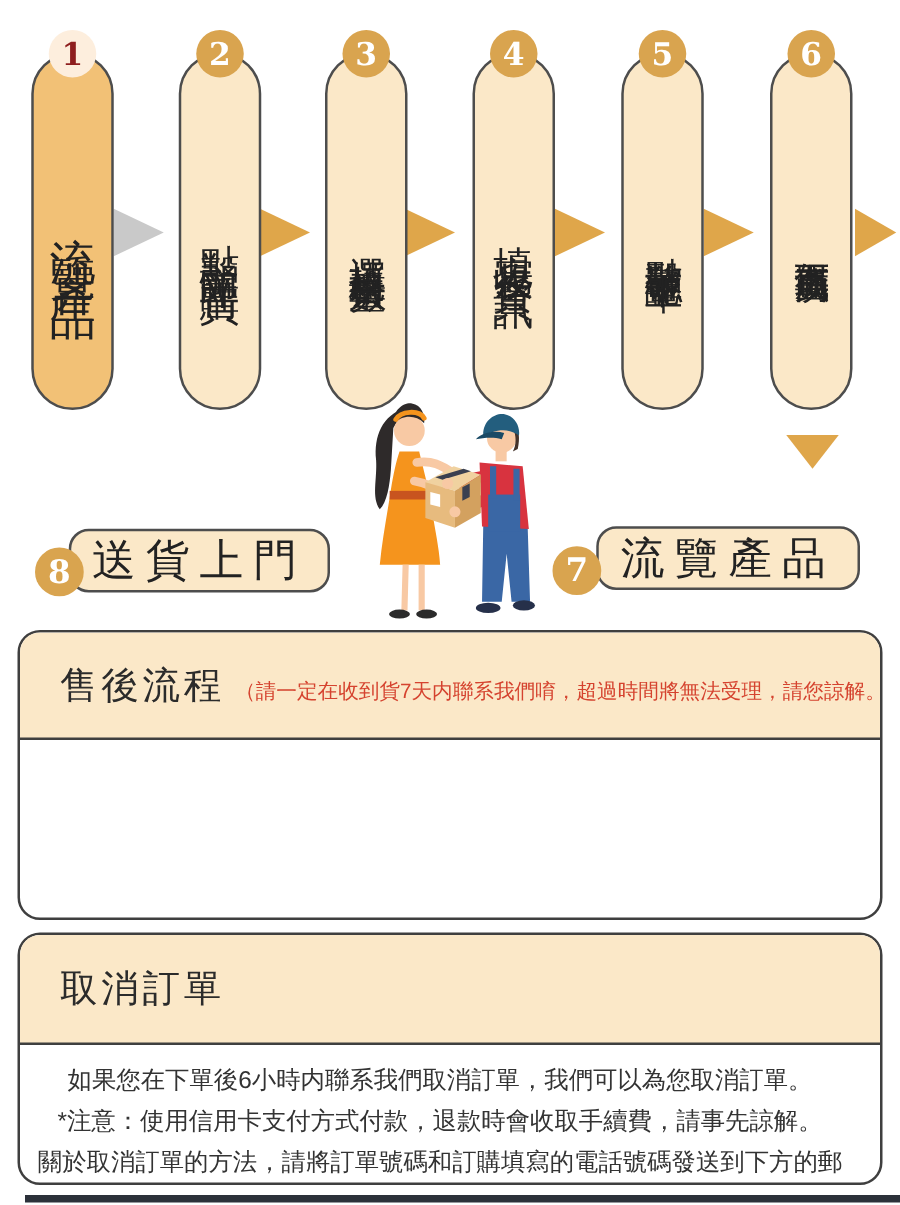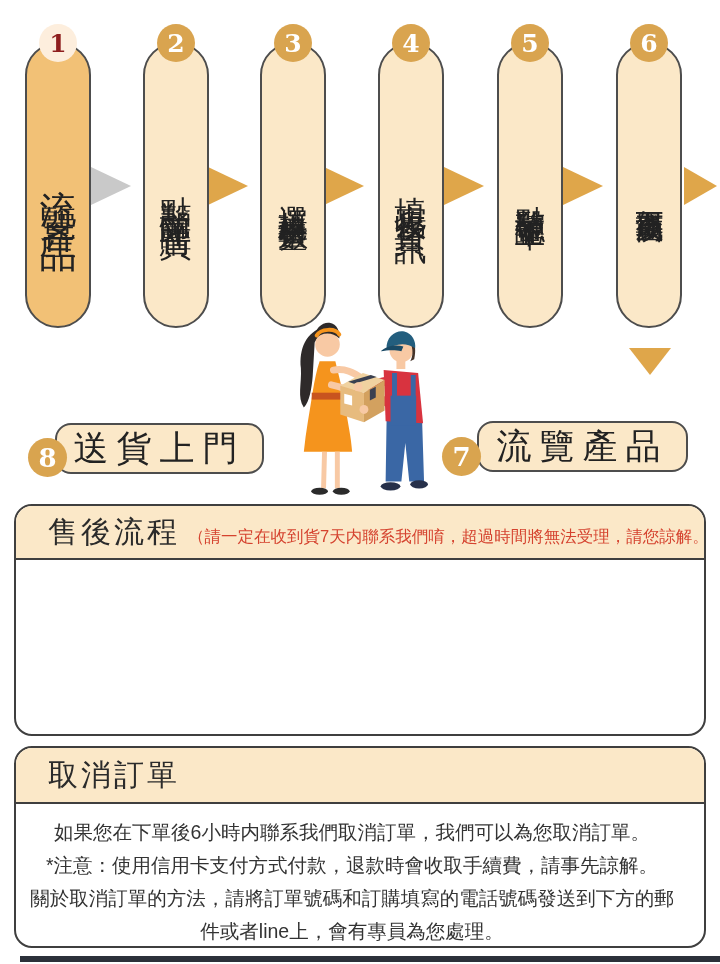--- a/index.html
+++ b/index.html
@@ -49,21 +49,21 @@
 
   
   .illus{position:absolute;left:278px;top:305px;width:164px;height:202px;z-index:3;}
 
   
   .infobox{position:absolute;left:14px;width:692px;box-sizing:border-box;background:#fff;
            border:2px solid #3f3f3f;border-radius:18px;overflow:hidden;}
   .box-aftersales{top:504px;height:232px;}
   .box-cancel{top:746px;height:202px;}
   .infobox-header{background:#fbe8c8;border-bottom:2px solid #3f3f3f;display:flex;
-                  align-items:center;padding:0 18px;}
+                  align-items:center;padding:16px 18px;}
   .box-aftersales .infobox-header{height:52px;}
   .box-cancel .infobox-header{height:54px;}
   .infobox-title{font-size:30px;color:#2b2b2b;letter-spacing:3px;margin-left:14px;white-space:nowrap;}
   .infobox-note{color:#d5432f;font-size:16.5px;margin-left:8px;margin-top:10px;white-space:nowrap;}
   .as-body{padding:12px 22px 0 22px;}
   .as-item{font-size:19px;color:#333;line-height:32px;}
   .cancel-body{padding:12px 24px 0 8px;text-align:center;}
   .cancel-line{font-size:19.5px;color:#333;line-height:33px;margin:0;}
 
   

